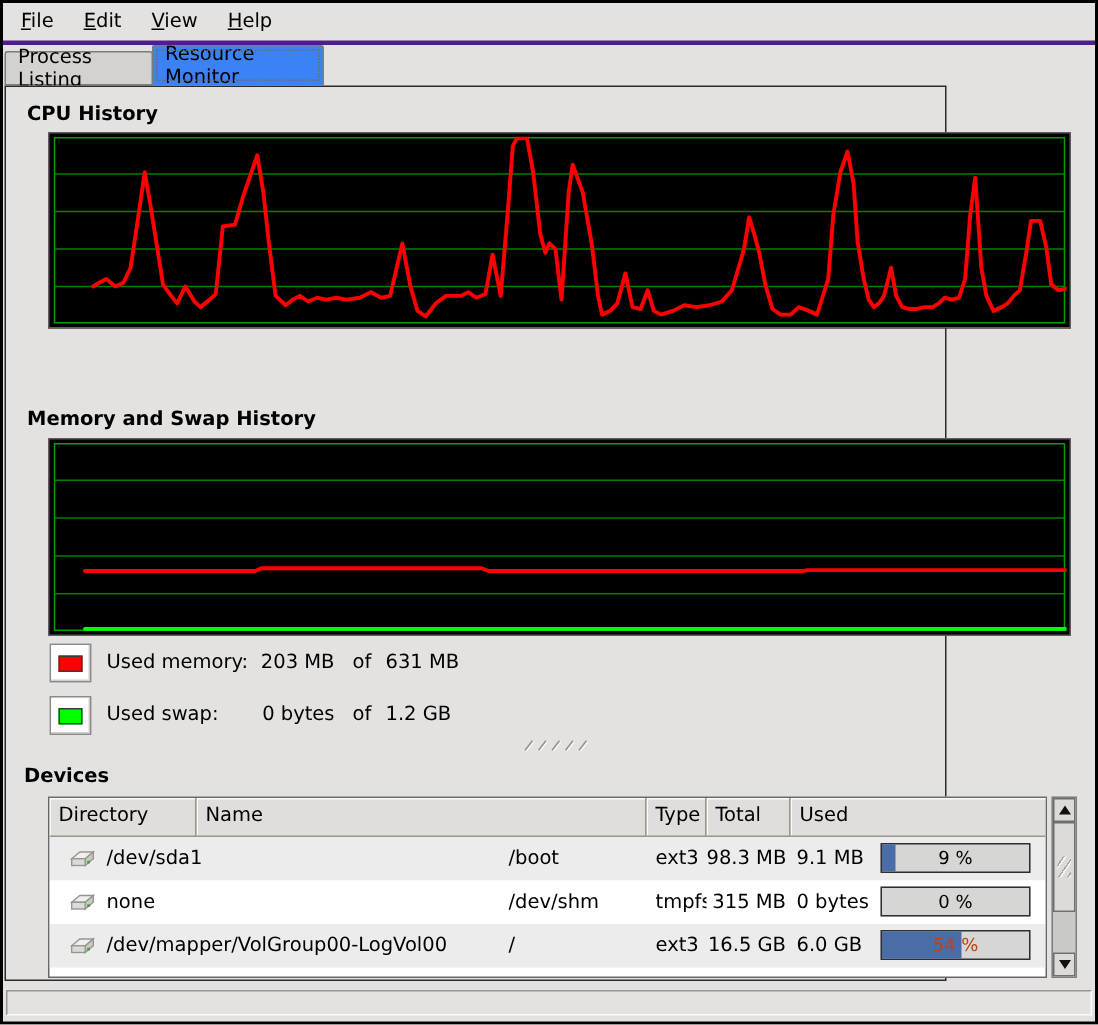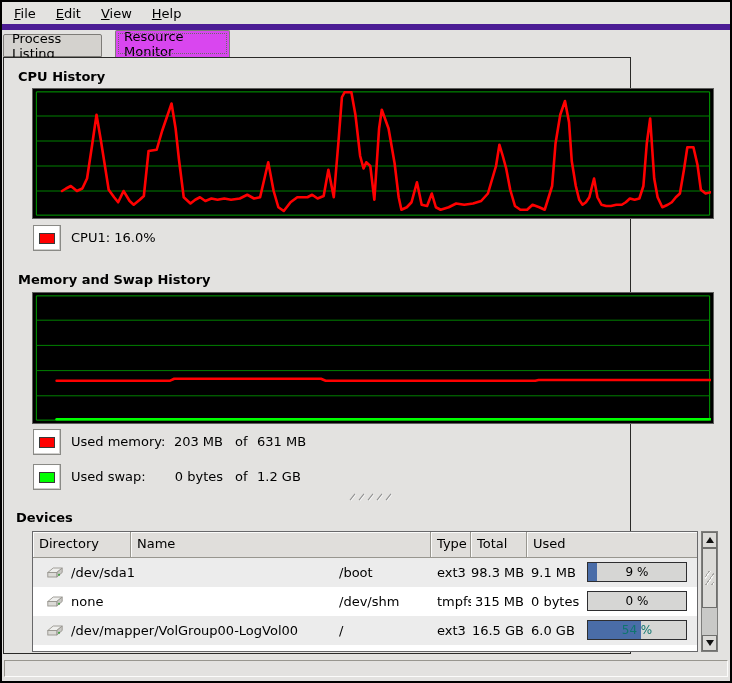--- a/index.html
+++ b/index.html
@@ -5,29 +5,29 @@
   html,body { margin:0; padding:0; background:#bfbfbf; }
   * { box-sizing:border-box; }
   .window {
     position:relative; width:732px; height:683px;
     border:2px solid #000; background:#e3e2e0;
     font-family:"DejaVu Sans","Liberation Sans",sans-serif;
     font-size:13px; color:#000; overflow:hidden;
   }
   
   .menubar { position:absolute; left:0; top:0; right:0; height:28px;
-    border-bottom:6px solid #4c1d95; display:flex; align-items:center; padding-left:2px; }
+    border-bottom:3px solid #4c1d95; display:flex; align-items:center; padding-left:2px; }
   .menu-item { padding:4px 10px; cursor:default; }
   .mn-head { text-decoration:underline; }
   
   .tabstrip { position:absolute; left:0; top:28px; right:0; height:27px; }
   .tab { position:absolute; bottom:0; border:1px solid #7e7c78; border-bottom:none;
     border-radius:2px 2px 0 0; display:flex; align-items:center; padding:0 8px; }
   .tab-inactive { left:1px; height:23px; width:99px; background:#d4d2ce; z-index:1; border-bottom:1px solid #7e7c78; }
-  .tab-active { left:113px; height:27px; width:115px; background:#d946ef; z-index:3;
+  .tab-active { left:99px; height:27px; width:115px; background:#3b82f6; z-index:3;
     outline:1px dotted #6b6b6b; outline-offset:-4px; }
   
   .page { position:absolute; left:1px; top:55px; width:628px; height:597px;
     border:1px solid #2a2a28; background:#e3e2e0; z-index:2; }
   .section-title { position:absolute; left:14px; font-weight:bold; }
   
   .graph { position:absolute; left:28px; width:682px; background:#000; border:1px solid #5e5e5c; }
   .graph svg { position:absolute; left:2px; top:2px; right:2px; bottom:2px; width:676px; height:calc(100% - 4px); }
   
   .legend-row { position:absolute; left:29px; height:27px; display:block; }
@@ -110,26 +110,20 @@
       <svg viewBox="0 0 100 100" preserveAspectRatio="none">
         <rect x="0.2" y="0.7" width="99.6" height="98.6" fill="none" stroke="#00a000" vector-effect="non-scaling-stroke"></rect>
         <line x1="0.2" y1="20" x2="99.8" y2="20" stroke="#008000" vector-effect="non-scaling-stroke"></line>
         <line x1="0.2" y1="40" x2="99.8" y2="40" stroke="#008000" vector-effect="non-scaling-stroke"></line>
         <line x1="0.2" y1="60" x2="99.8" y2="60" stroke="#008000" vector-effect="non-scaling-stroke"></line>
         <line x1="0.2" y1="80" x2="99.8" y2="80" stroke="#008000" vector-effect="non-scaling-stroke"></line>
       <polyline points="4,80 4.6,78 5.3,76 6.2,80 7,78 7.7,70 8.4,45 9.1,19 9.7,38 10.2,55 10.9,79 11.7,85 12.3,89 13.1,80 14,88 14.6,91 15.5,87 16.1,84 16.8,48 18,47 18.8,32 20.2,10 20.8,30 21.3,55 22,85 23,90 23.7,87 24.4,85 25.2,88 26.1,86 27,87 28,86 29,87 30.3,86 31.4,83 32.4,86 33.3,85 34.5,57 35.3,80 36,93 36.8,96 37.8,89 38.8,85 40.3,85 41,83 41.8,86 42.7,84 43.4,63 44.2,85 44.9,40 45.4,5 45.8,1 46.8,1 47.4,19 48.1,52 48.6,62 49,57 49.6,60 50.2,87 50.9,30 51.3,15 52.3,30 53.2,58 53.8,85 54.2,95 55,93 55.7,89 56.5,73 57.2,91 58,92 58.7,82 59.3,93 60,95 61.2,93 62.3,90 63.5,91 64.8,90 66,88 67,82 68.2,60 68.7,43 69.2,52 69.7,62 70.3,79 71,92 71.8,95 72.8,95 73.6,91 74.6,93 75.4,95 76.5,76 77,42 77.7,19 78.4,8 79,25 79.4,56 80,76 80.5,87 81,91 81.5,89 82,85 82.7,70 83.2,85 83.8,91 84.5,92 85.2,92 86,91 86.8,91 87.4,89 88,86 88.7,87 89.4,86 90,76 90.5,42 91,22 91.6,70 92.1,85 92.8,93 93.6,91 94.2,89 94.8,85 95.4,82 96,63 96.5,45 97.4,45 98,59 98.5,79 99.2,82 100,81" fill="none" stroke="#ff0000" stroke-width="2.6" stroke-linejoin="round" stroke-linecap="round" vector-effect="non-scaling-stroke"></polyline>
         </svg>
     </div>
 
-    <div class="legend-row" style="top:167px; width:300px;">
-      <div class="swatch">
-          <div class="chip" style="background: rgb(255, 0, 0);"></div>
-        </div>
-      <span class="lg-text lg-label">CPU1: 16.0%</span>
-    </div>
 
     <div class="section-title" style="top:214px;">Memory and Swap History</div>
 
     <div class="graph" style="top:234px; height:132px;">
       <svg viewBox="0 0 100 100" preserveAspectRatio="none">
         <rect x="0.2" y="0.7" width="99.6" height="98.6" fill="none" stroke="#00a000" vector-effect="non-scaling-stroke"></rect>
         <line x1="0.2" y1="20" x2="99.8" y2="20" stroke="#008000" vector-effect="non-scaling-stroke"></line>
         <line x1="0.2" y1="40" x2="99.8" y2="40" stroke="#008000" vector-effect="non-scaling-stroke"></line>
         <line x1="0.2" y1="60" x2="99.8" y2="60" stroke="#008000" vector-effect="non-scaling-stroke"></line>
         <line x1="0.2" y1="80" x2="99.8" y2="80" stroke="#008000" vector-effect="non-scaling-stroke"></line>
@@ -231,21 +225,21 @@
           </svg>
           <span>/dev/mapper/VolGroup00-LogVol00</span>
         </div>
         <div class="td td-dir w-dir">/</div>
         <div class="td td-type w-type">ext3</div>
         <div class="td td-total w-total">16.5 GB</div>
         <div class="td td-used w-used">
           <span>6.0 GB</span>
           <div class="pbar">
             <div class="pfill" style="width: 54%;"></div>
-            <div class="plabel" style="color: #0f766e;">54 %</div>
+            <div class="plabel" style="color: #c2410c;">54 %</div>
           </div>
         </div>
       </div>
     </div>
 
     <div class="vscroll">
       <div class="sb-btn sb-up">
           <div class="arr-up"></div>
         </div>
       <div class="sb-thumb">

